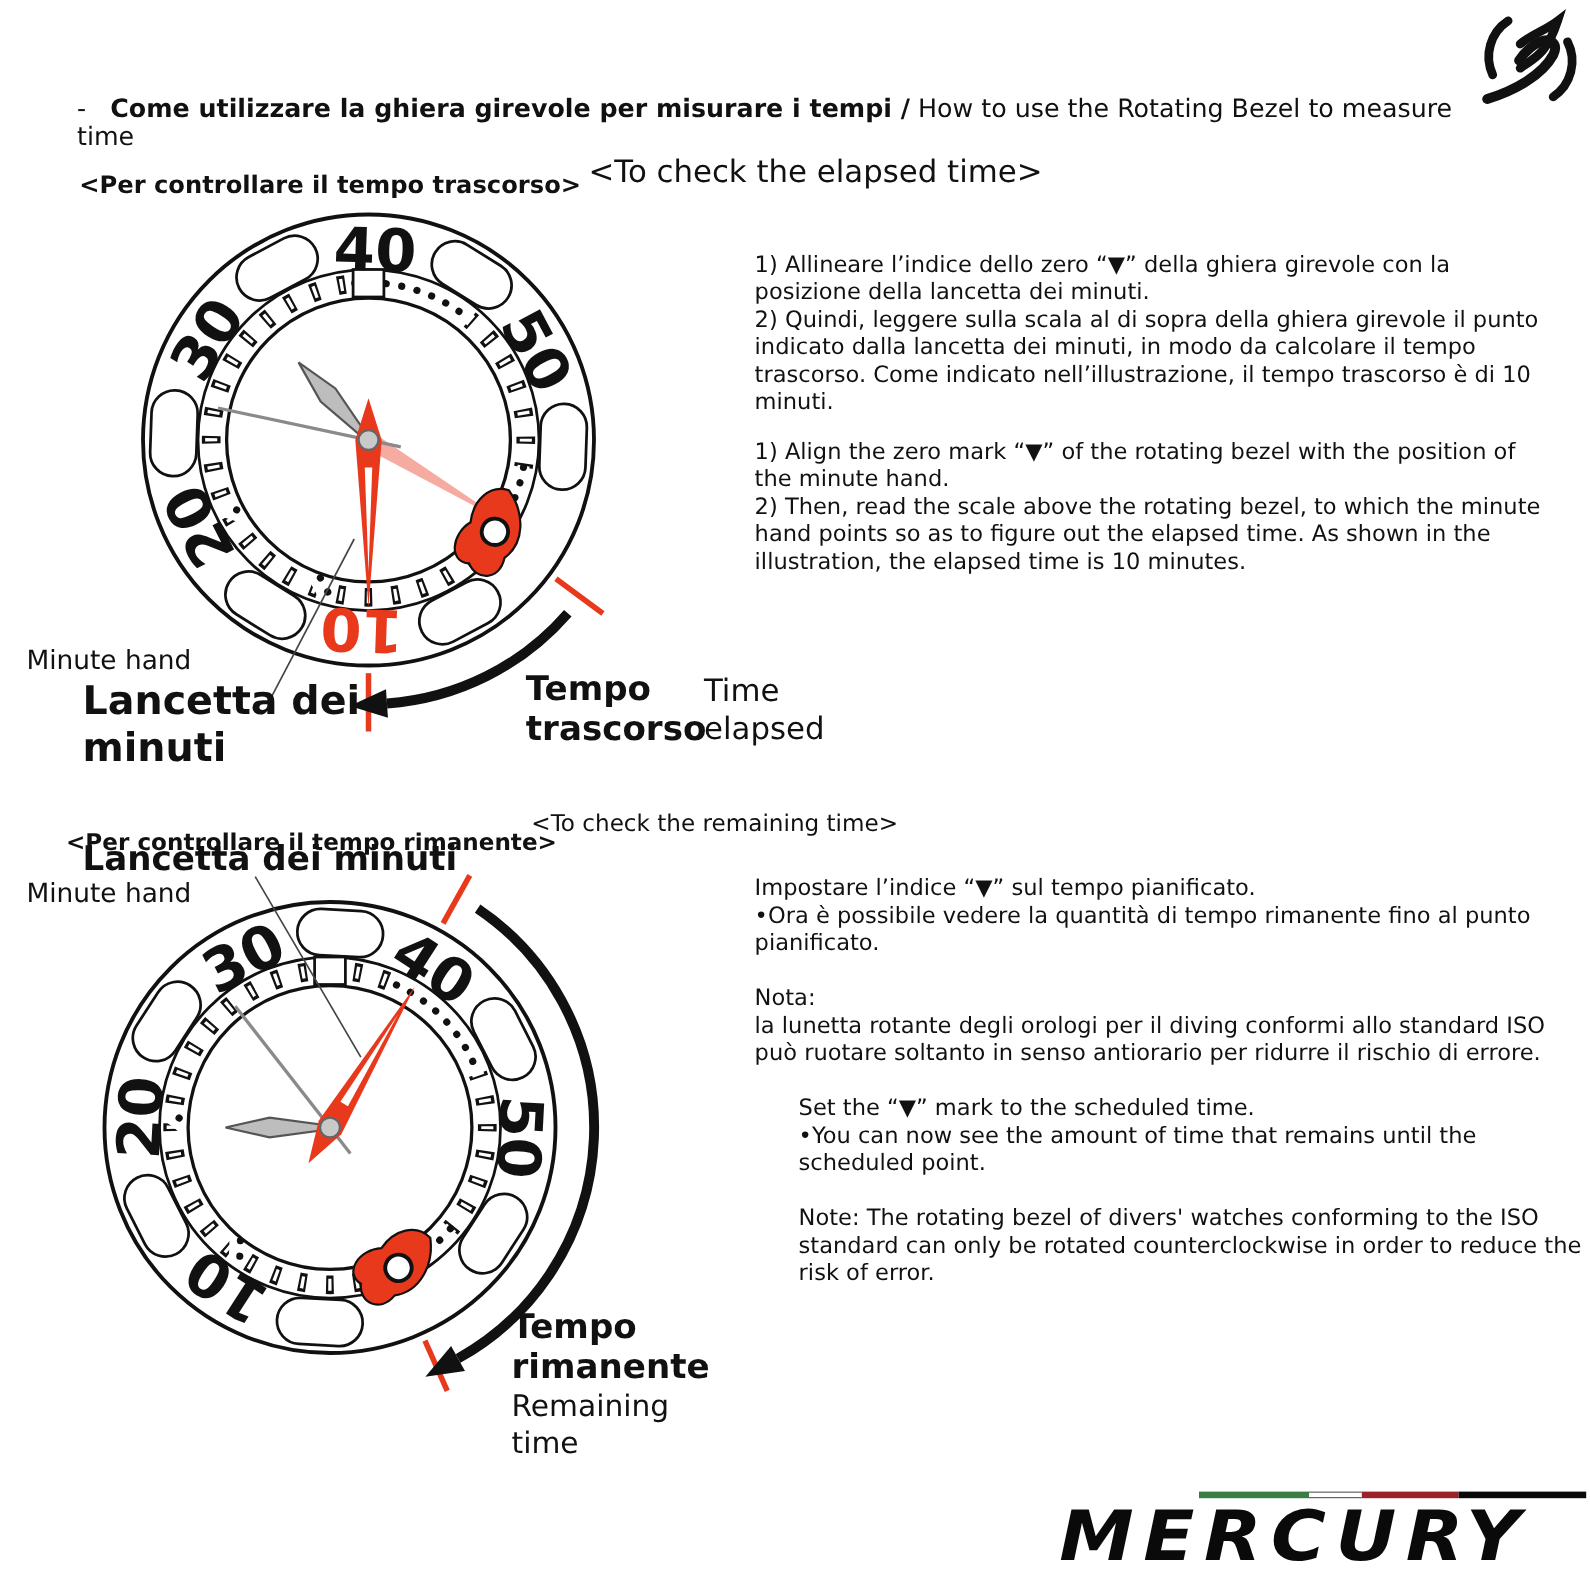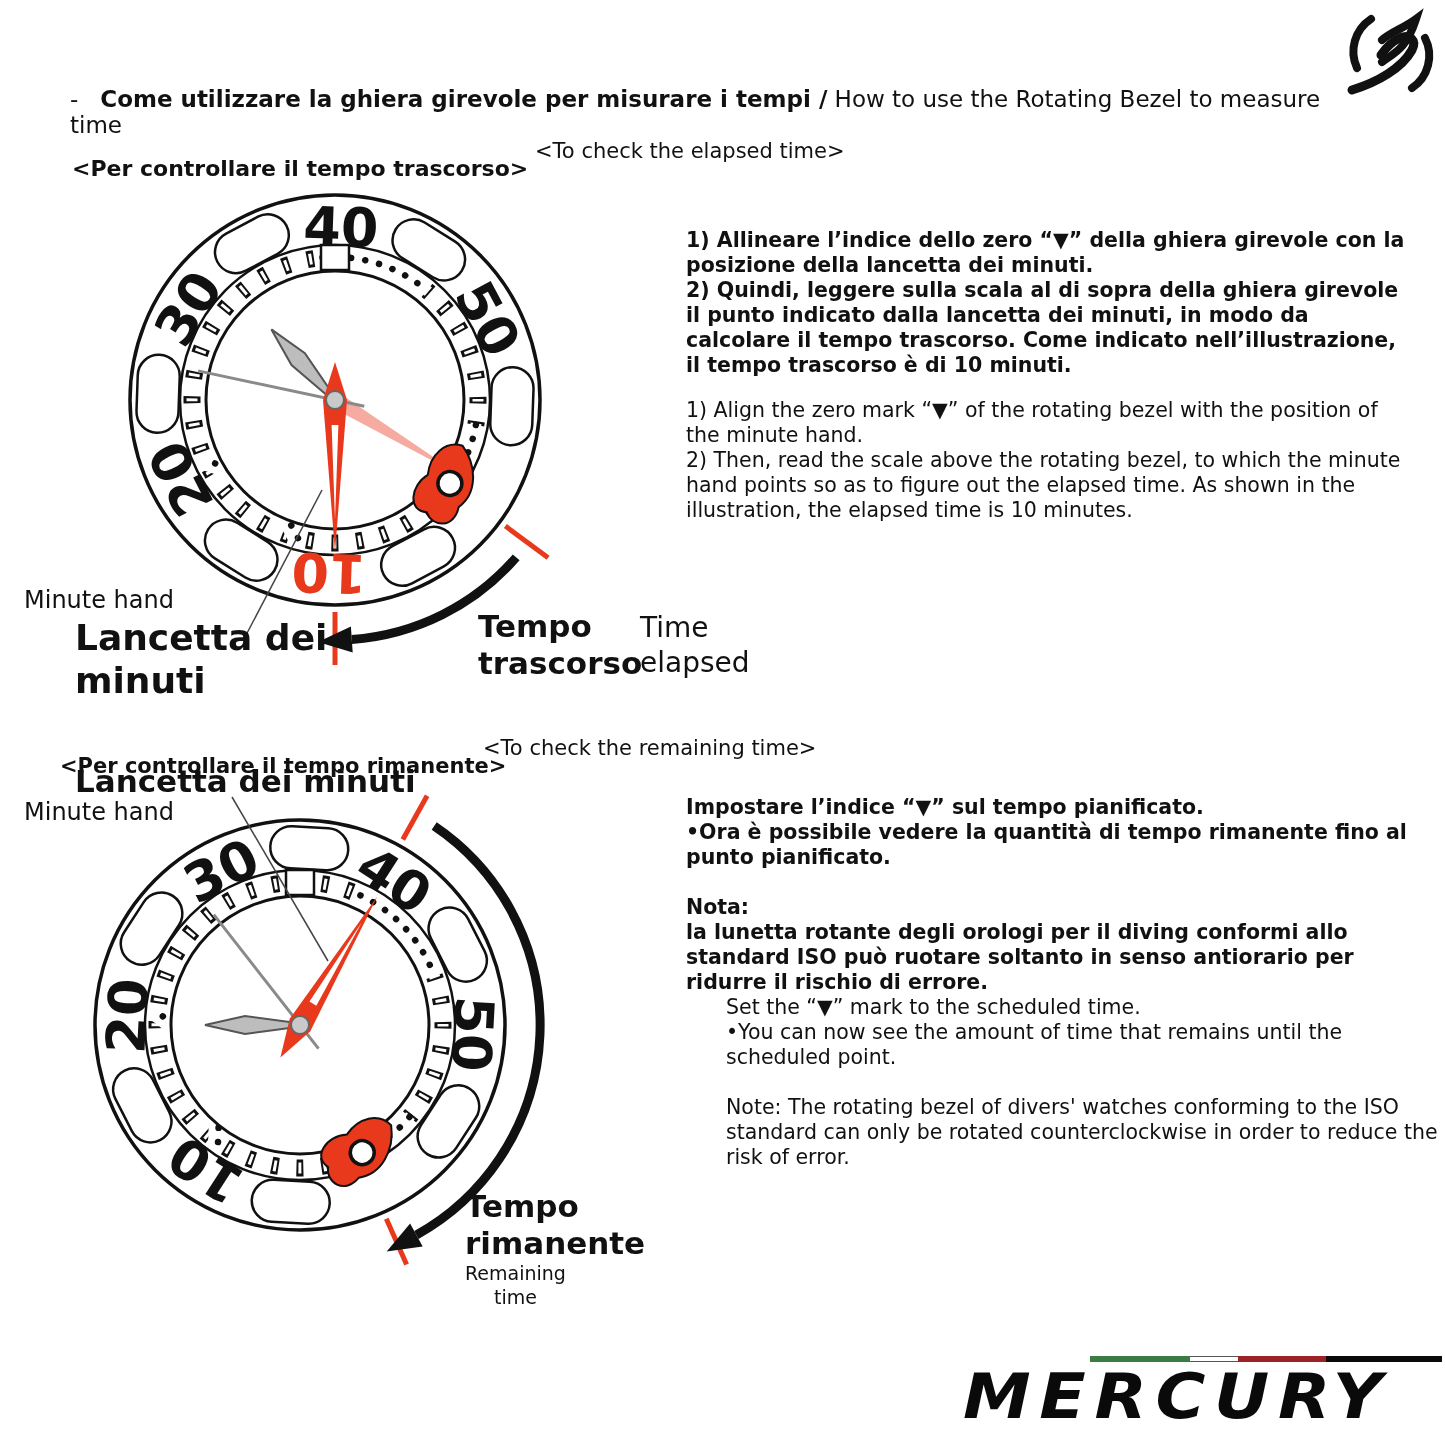--- a/index.html
+++ b/index.html
@@ -7,23 +7,23 @@
     width:1445px;height:1445px;position:relative;background:#ffffff;
     font-family:"DejaVu Sans","Liberation Sans",sans-serif;color:#111;
     overflow:hidden;
   }
   .abs{position:absolute;}
   .pre{white-space:pre-line;}
   .hdr{font-size:23px;}
   .hdr .it{font-weight:bold;}
   .hdr .en{font-weight:normal;}
   .subhdr-it{font-size:22px;font-weight:bold;margin-top:19px;}
-  .subhdr-en{font-size:21px;}
+  .subhdr-en{font-size:28px;}
   .para{width:725px;font-size:20.5px;line-height:1.22;white-space:pre-line;}
-  .para.bold{font-weight:bold;}
+  .para.bold{font-weight:normal;}
   .lbl-reg{font-size:24px;}
   .lbl-bold{font-size:36px;font-weight:bold;line-height:1.2;}
   .lbl-reg2{font-size:28px;line-height:1.25;}
   .mercury-wrap{left:958px;top:1342px;width:487px;height:95px;}
   .mercury-bar{position:absolute;left:132px;top:14px;width:352px;height:6px;display:flex;}
   .mercury-bar .seg{height:100%;}
   .mercury-text{
     position:absolute;left:5px;top:18px;font-size:63px;font-weight:bold;font-style:italic;
     letter-spacing:8px;transform:scaleX(1.08);transform-origin:left;color:#0a0a0a;
   }
@@ -238,21 +238,21 @@
 
 Nota:
 la lunetta rotante degli orologi per il diving conformi allo standard ISO può ruotare soltanto in senso antiorario per ridurre il rischio di errore.</div>
 <div class="abs para" style="left:686px;top:995px;margin-left:40px;">Set the “▼” mark to the scheduled time.
 •You can now see the amount of time that remains until the scheduled point.
 
 Note: The rotating bezel of divers' watches conforming to the ISO standard can only be rotated counterclockwise in order to reduce the risk of error.</div>
 
 <div class="abs lbl-bold pre" style="left:465px;top:1188px;font-size:31px;">Tempo
 rimanente</div>
-<div class="abs lbl-reg2 pre" style="left:465px;top:1262px;font-size:19px;text-align:center;">Remaining
+<div class="abs lbl-reg2 pre" style="left:465px;top:1262px;font-size:27px;">Remaining
 time</div>
 
 <div class="abs mercury-wrap">
   <div class="mercury-bar">
     <div class="seg" style="width:100px;background:#3a7d44;"></div>
     <div class="seg" style="width:48px;background:#ffffff;border-top:1px solid #555;border-bottom:1px solid #555;box-sizing:border-box;"></div>
     <div class="seg" style="width:88px;background:#9b2226;"></div>
     <div class="seg" style="width:116px;background:#0a0a0a;"></div>
   </div>
   <div class="mercury-text">MERCURY</div>

